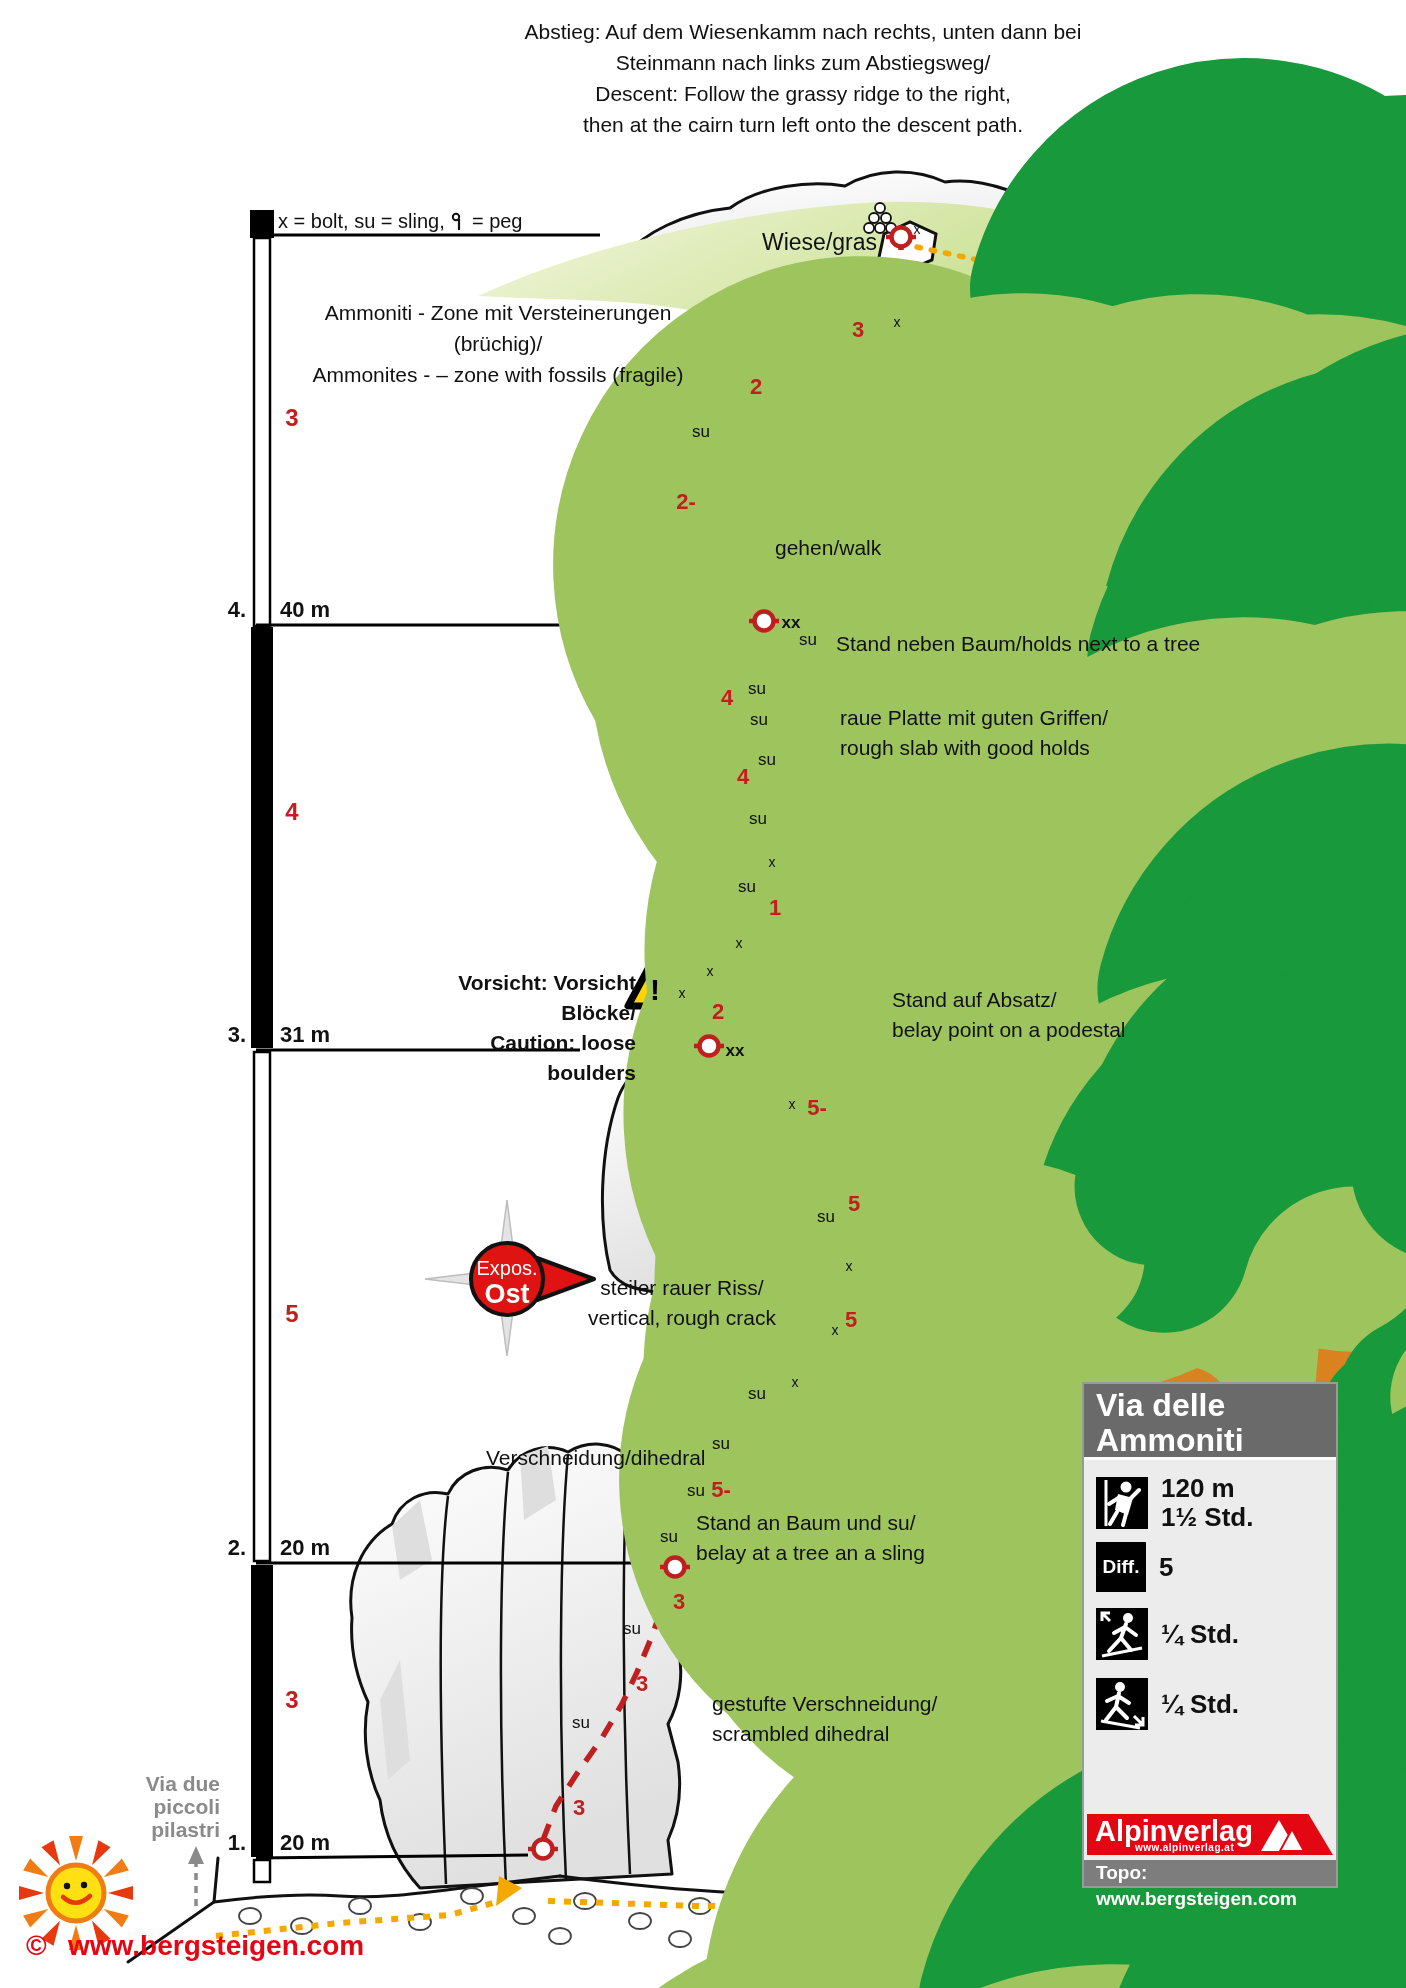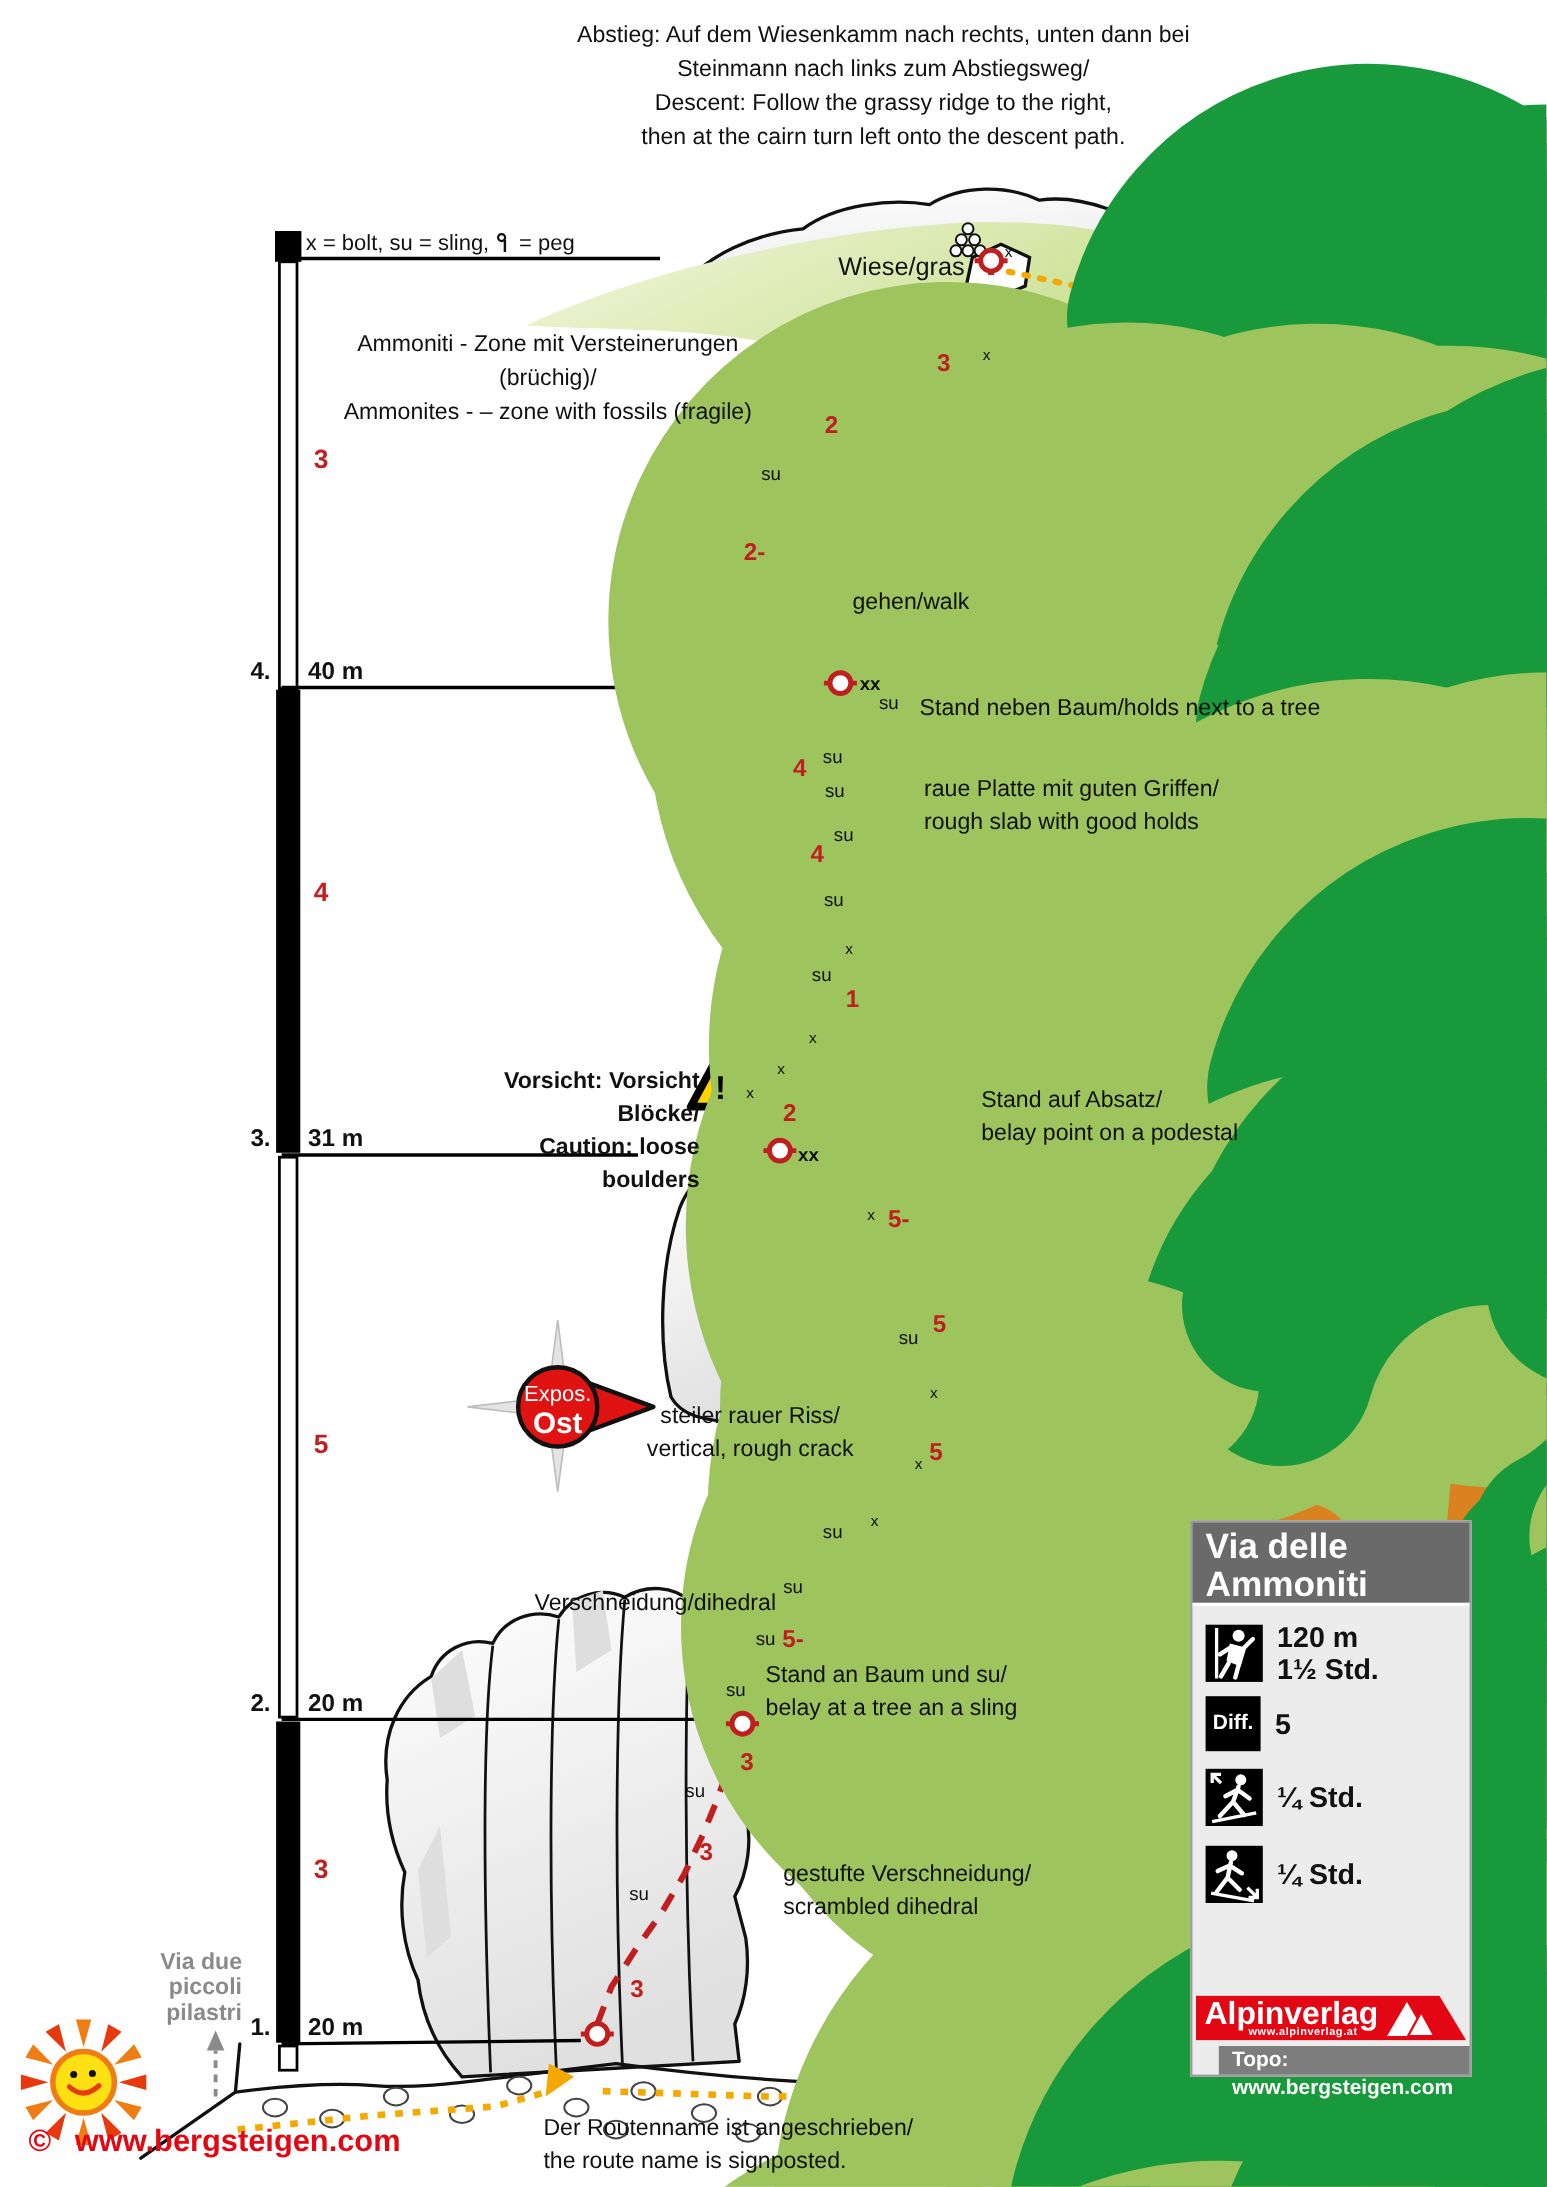--- a/index.html
+++ b/index.html
@@ -37,21 +37,21 @@
   .ib-logo{position:absolute;left:8px;top:372px;height:52px;white-space:nowrap;}
   .ib-logo .t1{font-weight:bold;font-size:37px;letter-spacing:-1px;color:#e30613;}
   .ib-logo .t2{font-weight:bold;font-size:37px;letter-spacing:-1px;color:#1c1c1c;}
   .ib-logo .t3{font-weight:bold;font-size:22px;color:#a0a0a0;}
   .ib-zig{position:absolute;right:-64px;top:-18px;}
   .ib-alpin{position:absolute;left:3px;top:430px;width:246px;height:41px;background:#e30613;
             clip-path:polygon(0 0,90% 0,100% 100%,0 100%);}
   .ib-alpin .nm{position:absolute;left:8px;top:1px;color:#fff;font-weight:bold;font-size:29px;}
   .ib-alpin .url{position:absolute;left:48px;top:28px;color:#fff;font-weight:bold;font-size:10px;letter-spacing:0.5px;}
   .ib-topo{position:absolute;left:0;right:0;bottom:0;height:26px;background:#7d7d7d;color:#fff;
-           font-weight:bold;font-size:19px;line-height:26px;padding-left:12px;margin-left:24px;}
+           font-weight:bold;font-size:19px;line-height:26px;padding-left:12px;}
 </style>
 </head>
 <body>
 
 <div class="stage">
 
   <svg class="canvas" width="1406" height="1988" viewBox="0 0 1406 1988">
     <defs>
       <linearGradient id="grassG" x1="0" y1="0" x2="1" y2="0.4">
         <stop offset="0" stop-color="#f4f7e0"></stop>
@@ -423,24 +423,20 @@
     <div>gestufte Verschneidung/</div>
     <div>scrambled dihedral</div>
   </div>
 
   <div class="lbl right bold grey" style="left:118px;top:1772px;width:102px;line-height:23px;">
     <div>Via due</div>
     <div>piccoli</div>
     <div>pilastri</div>
   </div>
 
-  <div class="lbl" style="left:494px;top:1920px;">
-    <div>Der Routenname ist angeschrieben/</div>
-    <div>the route name is signposted.</div>
-  </div>
 
   <span class="lbl bold red" style="left:26px;top:1931px;font-size:28px;">©</span>
   <span class="lbl bold red" style="left:68px;top:1931px;font-size:28px;">www.bergsteigen.com</span>
 
   <span class="p-num" style="left:206px;top:597px;">4.</span>
   <span class="p-len" style="left:280px;top:597px;">40 m</span>
   <span class="p-num" style="left:206px;top:1022px;">3.</span>
   <span class="p-len" style="left:280px;top:1022px;">31 m</span>
   <span class="p-num" style="left:206px;top:1535px;">2.</span>
   <span class="p-len" style="left:280px;top:1535px;">20 m</span>

